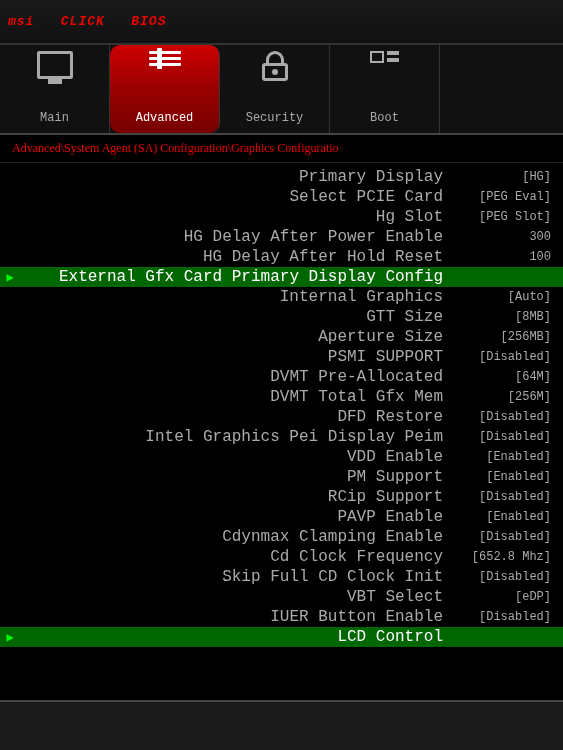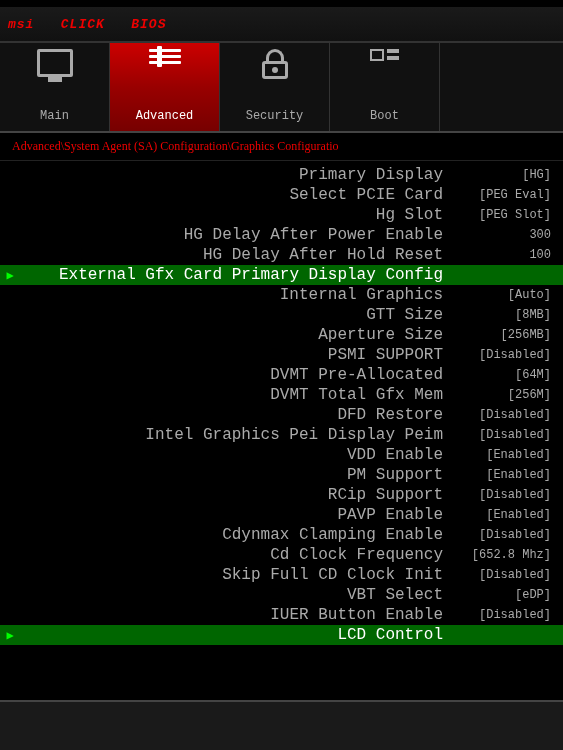--- a/index.html
+++ b/index.html
@@ -11,22 +11,21 @@
       overflow: hidden;
     }
 
     
     .header {
       background: linear-gradient(180deg, #1a1a1a 0%, #111 100%);
       border-bottom: 2px solid #333;
       display: flex;
       align-items: center;
       padding: 6px 8px;
-      height: 36px;
-      margin-top: 7px;
+      height: 45px;
     }
     .header-logo {
       color: #ccc;
       font-size: 13px;
       font-weight: bold;
       font-style: italic;
       letter-spacing: 1px;
     }
     .header-logo span {
       color: #e00;
@@ -49,20 +48,21 @@
       min-width: 110px;
       cursor: pointer;
       color: #aaa;
       font-size: 12px;
       gap: 4px;
       border-right: 1px solid #333;
     }
     .nav-tab.active {
       background: linear-gradient(180deg, #cc0000 0%, #990000 50%, #770000 100%);
       color: #fff;
+      border-radius: 10px;
     }
     .nav-tab .tab-label {
       font-size: 12px;
     }
 
     
     .icon-monitor {
       width: 36px; height: 28px;
       border: 3px solid currentColor;
       border-radius: 2px;

